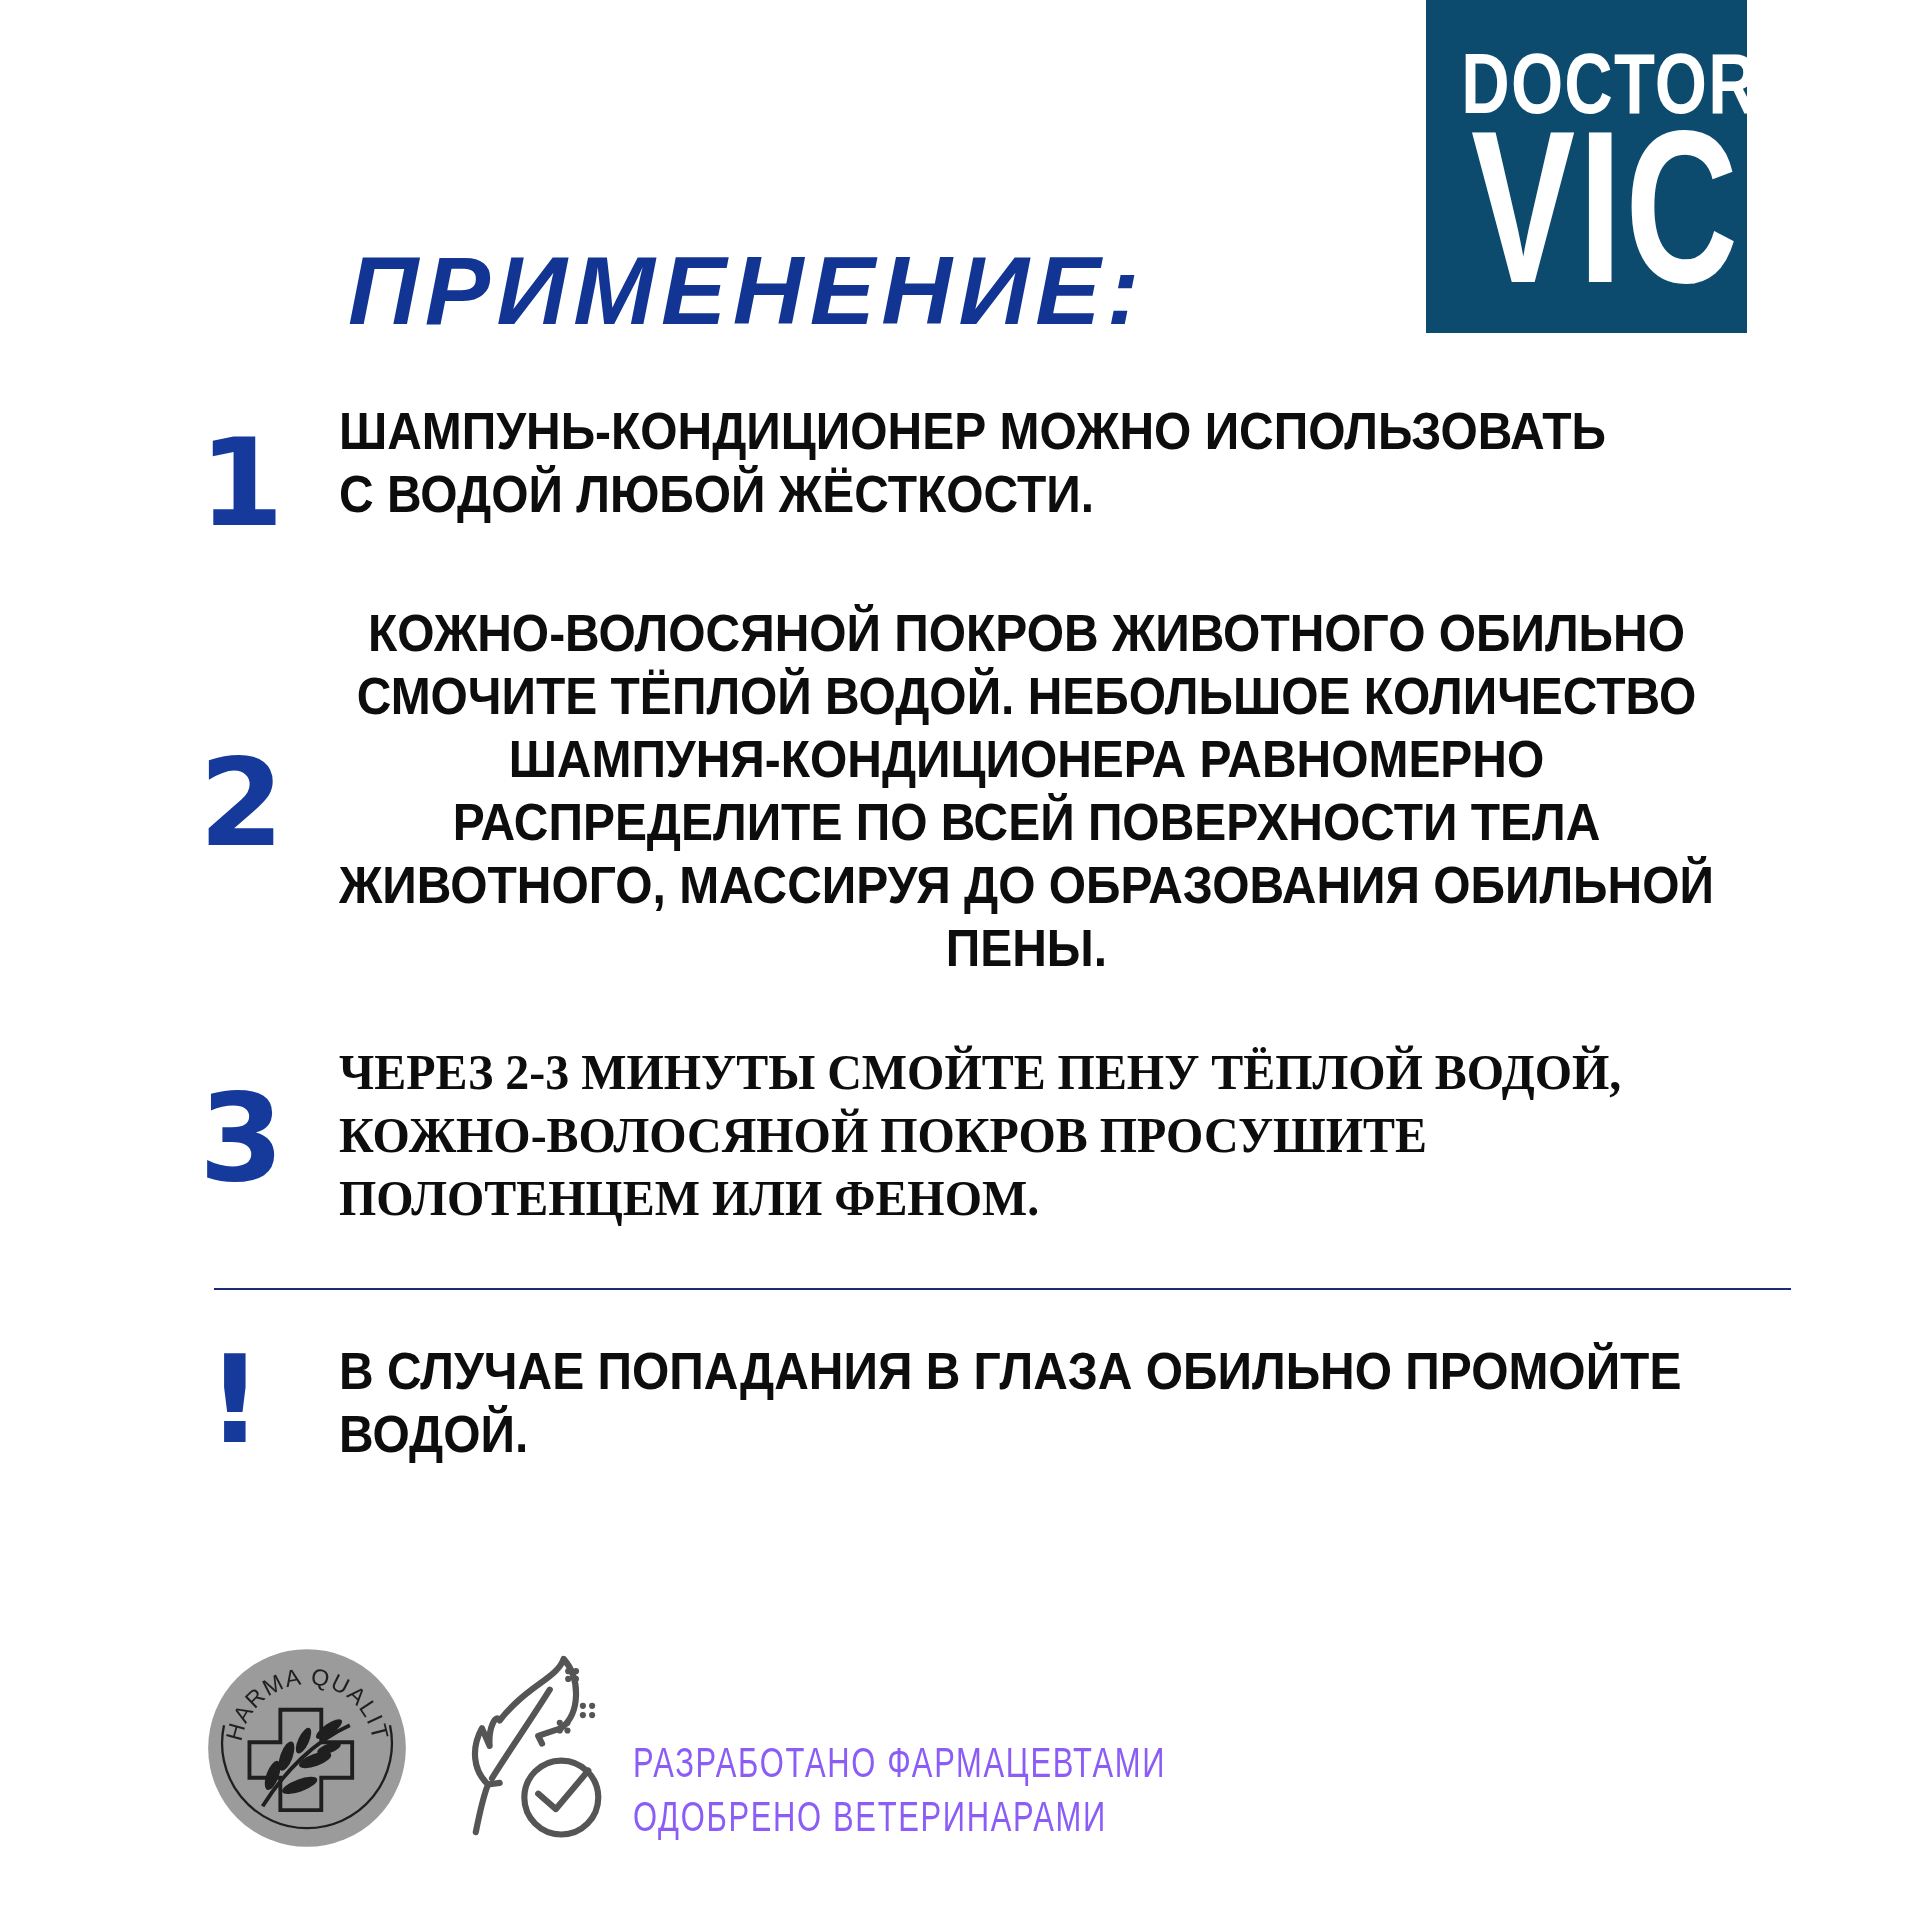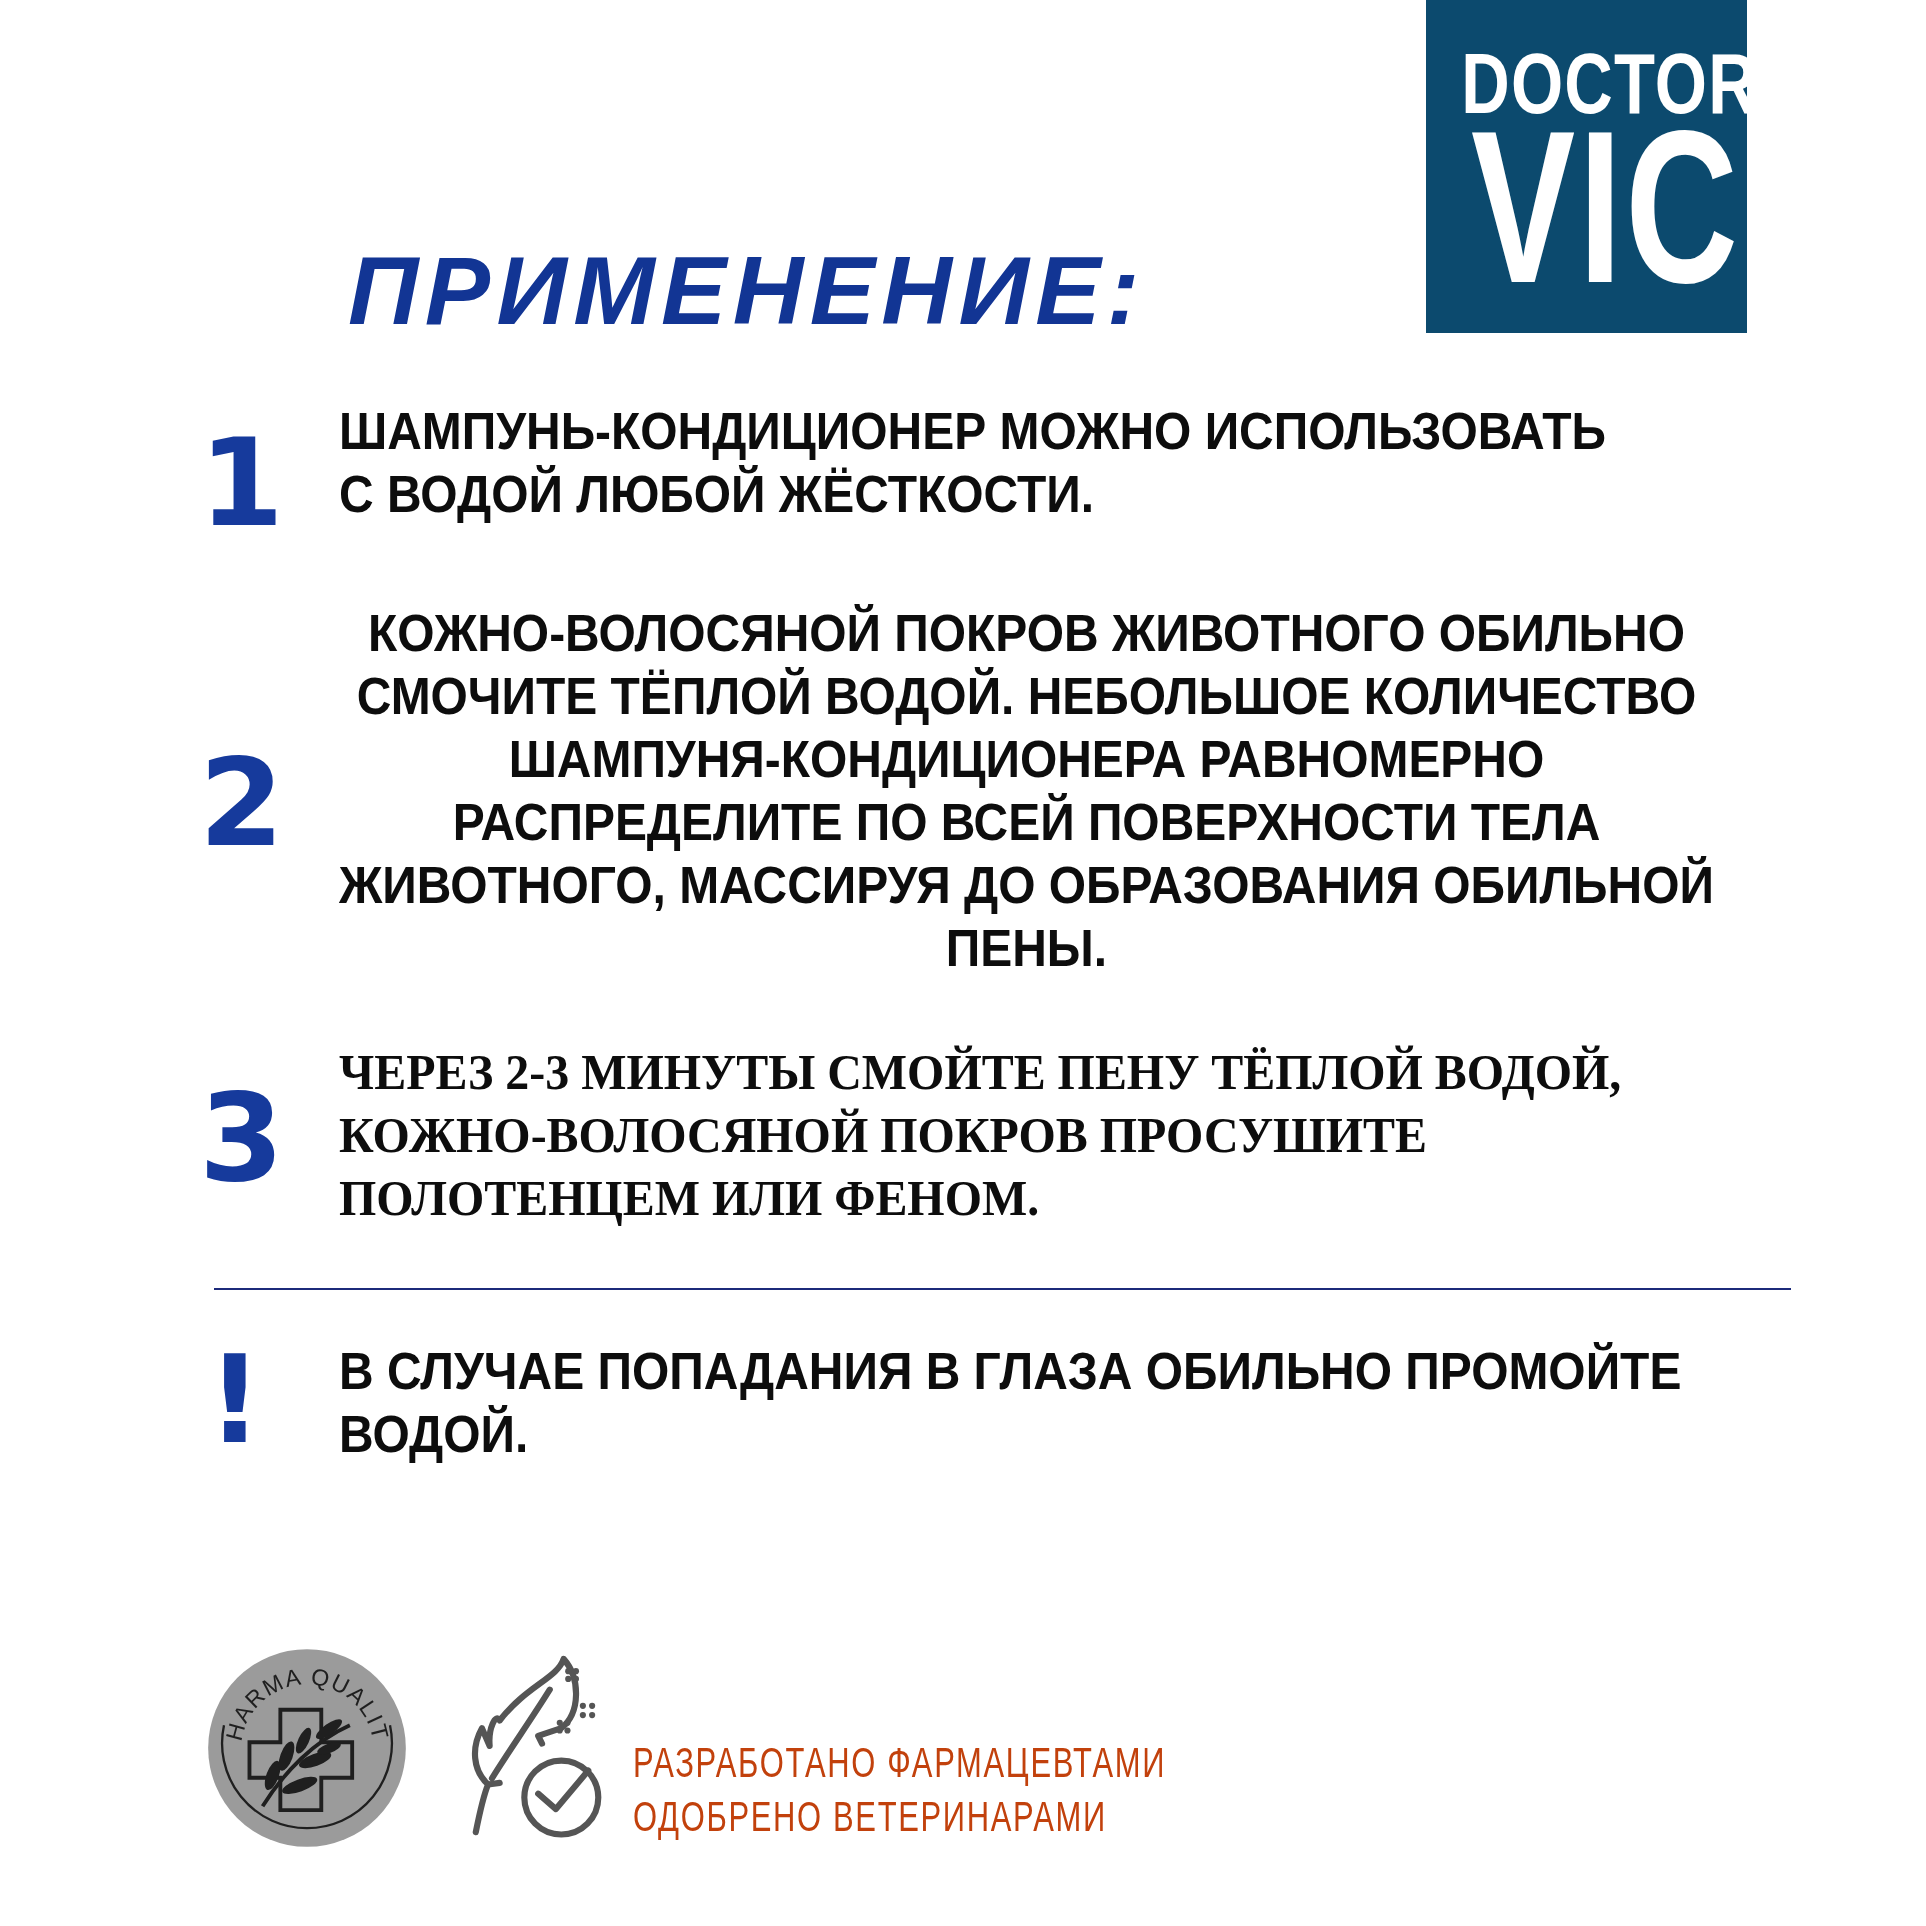--- a/index.html
+++ b/index.html
@@ -8,21 +8,21 @@
   .logo { left:1426px; top:0; width:321px; height:333px; background:#0c4a6e; }
   .logo-doctor { position:absolute; left:0; width:100%; top:40px; text-align:center; color:#fff; font-family:"Liberation Sans Narrow","Liberation Sans", sans-serif; font-weight:700; font-size:86px; line-height:86px; letter-spacing:1.5px; transform:scaleX(0.78); transform-origin:center; }
   .logo-vic { position:absolute; left:0; width:100%; top:99px; text-align:center; color:#fff; font-family:"Liberation Sans", sans-serif; font-weight:700; font-size:217px; line-height:217px; letter-spacing:4.6px; transform:scaleX(0.72); transform-origin:center; }
   .title { left:348px; top:243px; color:#123594; font-family:"Liberation Sans", sans-serif; font-weight:700; font-style:italic; font-size:96px; line-height:96px; letter-spacing:6.2px; white-space:nowrap; transform:scaleX(1.02); transform-origin:left top; }
   .num { color:#163a9c; font-family:"DejaVu Sans", sans-serif; font-weight:700; font-size:122px; line-height:122px; white-space:nowrap; }
   .lines { left:339px; color:#0d0d0d; font-family:"Liberation Sans", sans-serif; font-weight:700; font-size:51px; line-height:63px; }
   .line { display:block; white-space:nowrap; transform-origin:left top; height:63px; }
   .divider { left:214px; top:1288px; width:1577px; height:2.3px; background:#1c2a7a; }
   .badge { left:207px; top:1648px; width:200px; height:200px; }
   .feather { left:465px; top:1655px; width:151px; height:188px; }
-  .claims { left:633px; top:1735px; color:#c2410c; font-family:"Liberation Sans", sans-serif; font-size:43px; line-height:54px; }
+  .claims { left:633px; top:1735px; color:#8b5cf6; font-family:"Liberation Sans", sans-serif; font-size:43px; line-height:54px; }
   .claims .cl { display:block; white-space:nowrap; transform:scaleX(0.72); transform-origin:left top; letter-spacing:2.3px; }
 </style>
 </head>
 <body>
 
 <div class="abs logo">
   <div class="logo-doctor">DOCTOR</div>
   <div class="logo-vic">VIC</div>
 </div>
 

